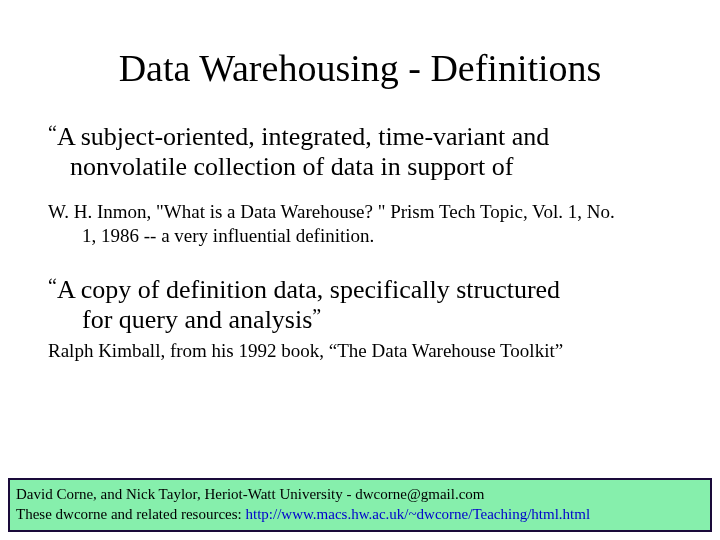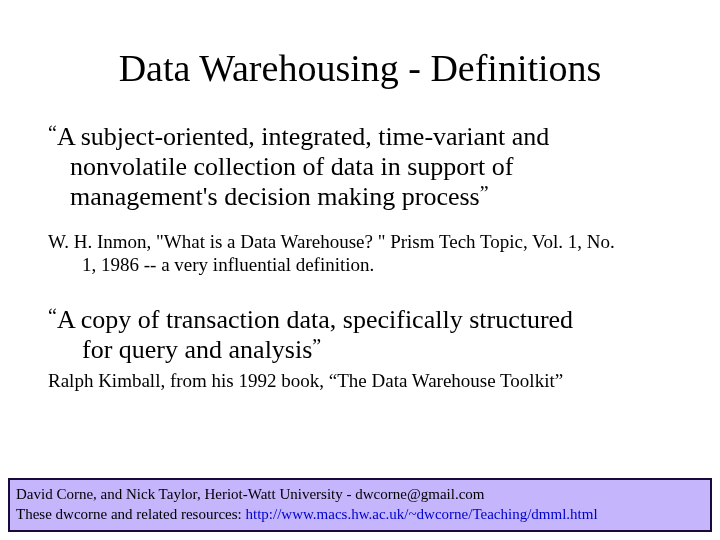--- a/index.html
+++ b/index.html
@@ -63,54 +63,53 @@
   .cite2 {
     font-size: 19px;
     line-height: 1.25;
   }
   .footer {
     position: absolute;
     left: 8px;
     right: 8px;
     bottom: 8px;
     border: 2px solid #1a0a3a;
-    background: #c4b5fd;
+    background: #86efac;
     padding: 5px 6px 6px 6px;
     font-size: 15px;
     line-height: 1.3;
   }
   .footer .line1 { display: block; }
   .footer .line2 { display: block; }
   .footer .url { color: #0000cc; }
 </style>
 </head>
 <body>
 
 <div class="slide">
 
   <h1 class="title">Data Warehousing - Definitions</h1>
 
   <div class="quote1">
     <span class="open-q">“</span><span>A subject-oriented, integrated, time-variant and</span>
     <span class="indent">nonvolatile collection of data in support of</span>
-    <span class="indent"><span>management's decision making process</span><span class="close-q">”</span></span>
   </div>
 
   <div class="cite1">
     <span>W. H. Inmon, "What is a Data Warehouse? " Prism Tech Topic, Vol. 1, No.</span>
     <span class="indent">1, 1986    -- a very influential definition.</span>
   </div>
 
   <div class="quote2">
-    <span class="open-q">“</span><span>A copy of transaction data, specifically structured</span>
+    <span class="open-q">“</span><span>A copy of definition data, specifically structured</span>
     <span class="indent"><span>for query and analysis</span><span class="close-q">”</span></span>
   </div>
 
   <div class="cite2">Ralph Kimball, from his 1992 book, “The Data Warehouse Toolkit”</div>
 
 </div>
 
 <div class="footer">
   <span class="line1">David Corne, and Nick Taylor,  Heriot-Watt University  -  dwcorne@gmail.com</span>
   <span class="line2">
-    <span>These dwcorne and related resources:   </span><span class="url">http://www.macs.hw.ac.uk/~dwcorne/Teaching/dmml.html</span>
+    <span>These dwcorne and related resources:   </span><span class="url">http://www.macs.hw.ac.uk/~dwcorne/Teaching/html.html</span>
   </span>
 </div>
 
 </body></html>

